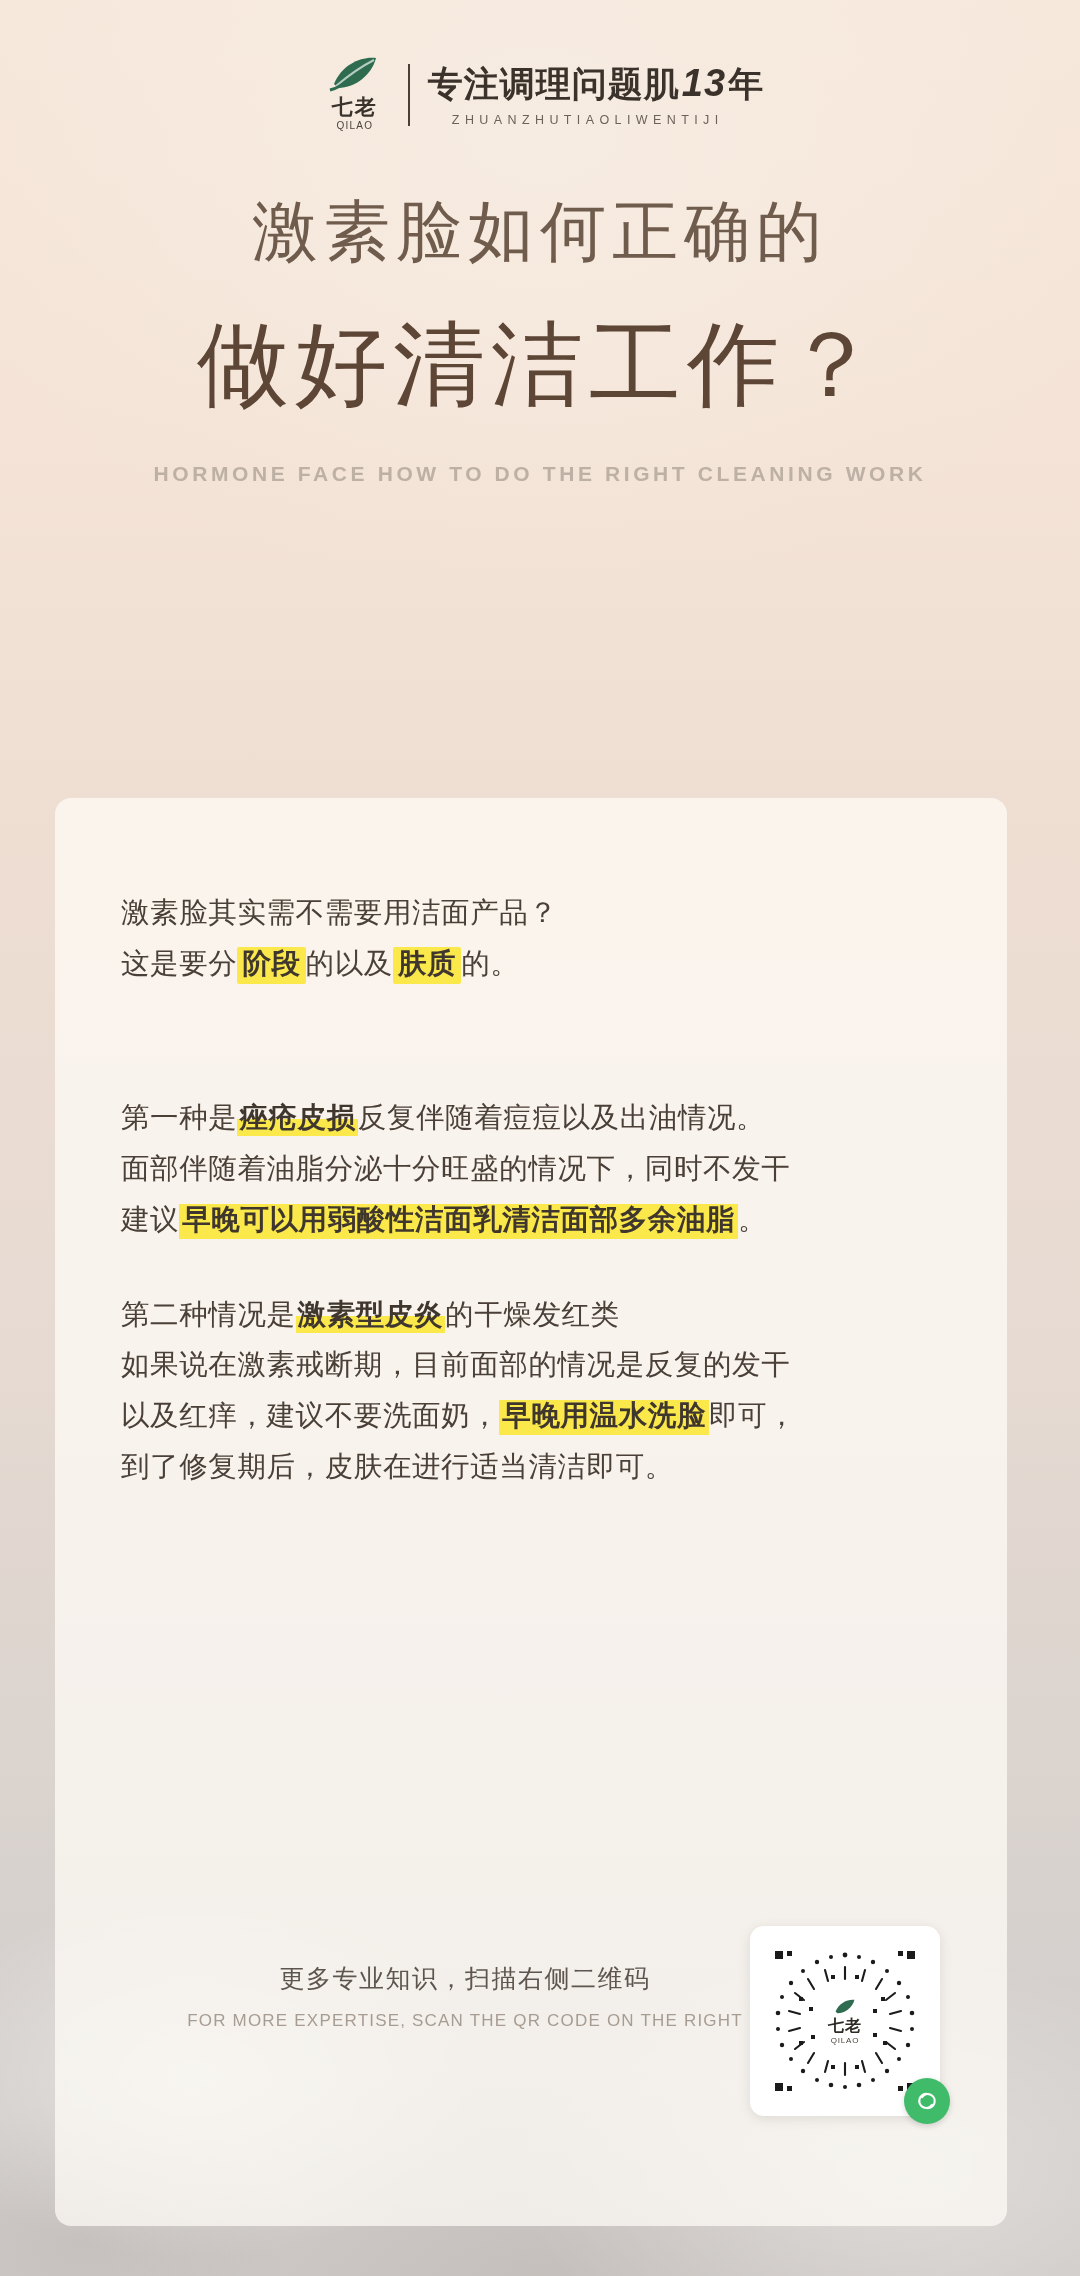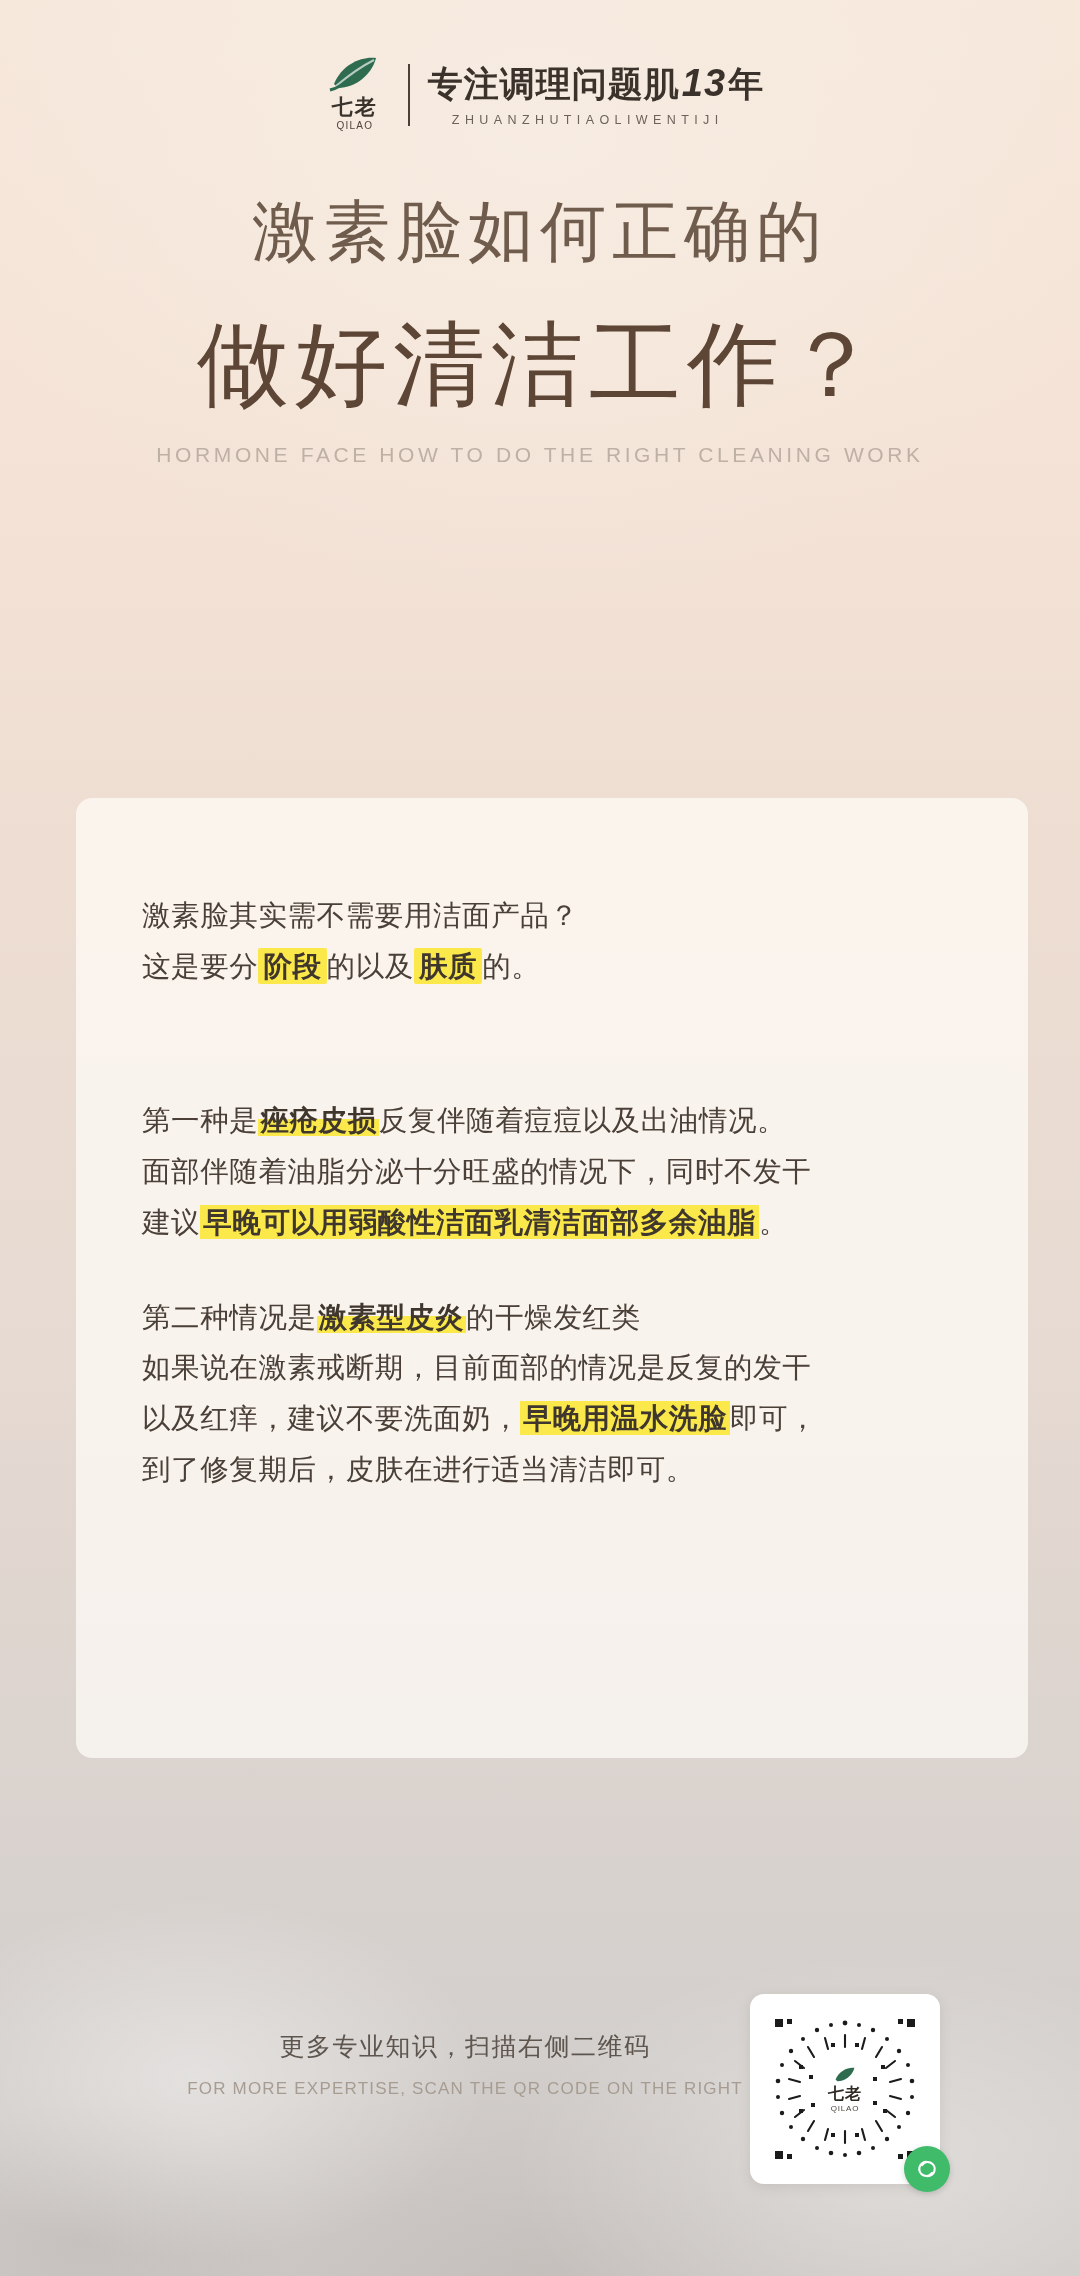--- a/index.html
+++ b/index.html
@@ -130,36 +130,37 @@
   }
   .title-line2 {
     margin-top: 36px;
     font-size: 92px;
     letter-spacing: 6px;
     color: #5d4636;
     font-weight: 400;
     line-height: 1.2;
   }
   .title-en {
-    margin-top: 24px;
+    margin-top: 43px;
     font-size: 21px;
     letter-spacing: 3.6px;
     color: #bdb0a4;
-    font-weight: 400;
+    font-weight: 700;
   }
 
   
   .card {
     position: absolute;
-    left: 76px;
+    left: 55px;
     top: 798px;
     width: 952px;
-    height: 960px;
+    height: 1428px;
     background: rgba(255, 252, 247, 0.72);
     border-radius: 16px;
+    font-family: Liberation Mono, monospace;
   }
   .card-inner {
     padding: 92px 66px 0 66px;
     box-sizing: border-box;
   }
   .para {
     font-size: 28.5px;
     color: #4a4038;
     line-height: 1.78;
     letter-spacing: 0.6px;
@@ -186,21 +187,21 @@
     background: #fbe84a;
     font-weight: 700;
     color: #3f362e;
     padding: 1px 3px;
   }
 
   
   .footer {
     position: absolute;
     left: 0;
-    top: 1988px;
+    top: 1920px;
     width: 1004px;
     height: 236px;
   }
   .footer-text {
     position: absolute;
     left: 150px;
     top: 42px;
     width: 630px;
     text-align: center;
   }

